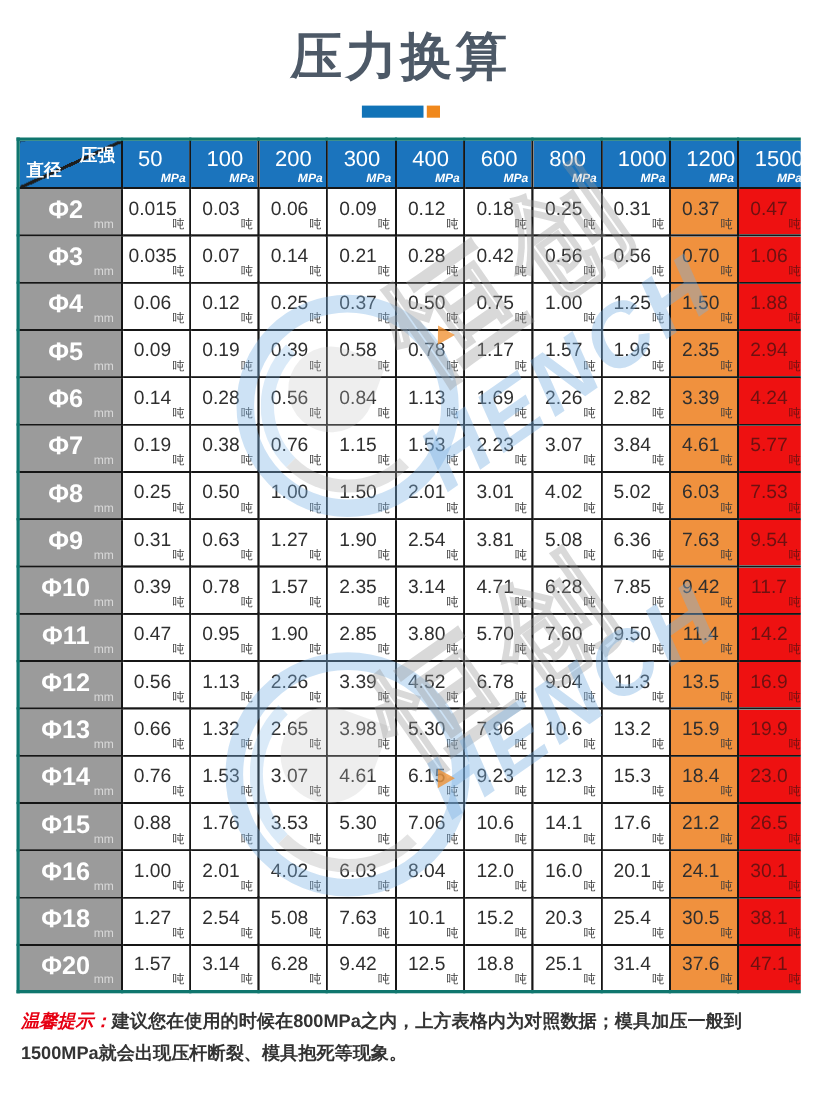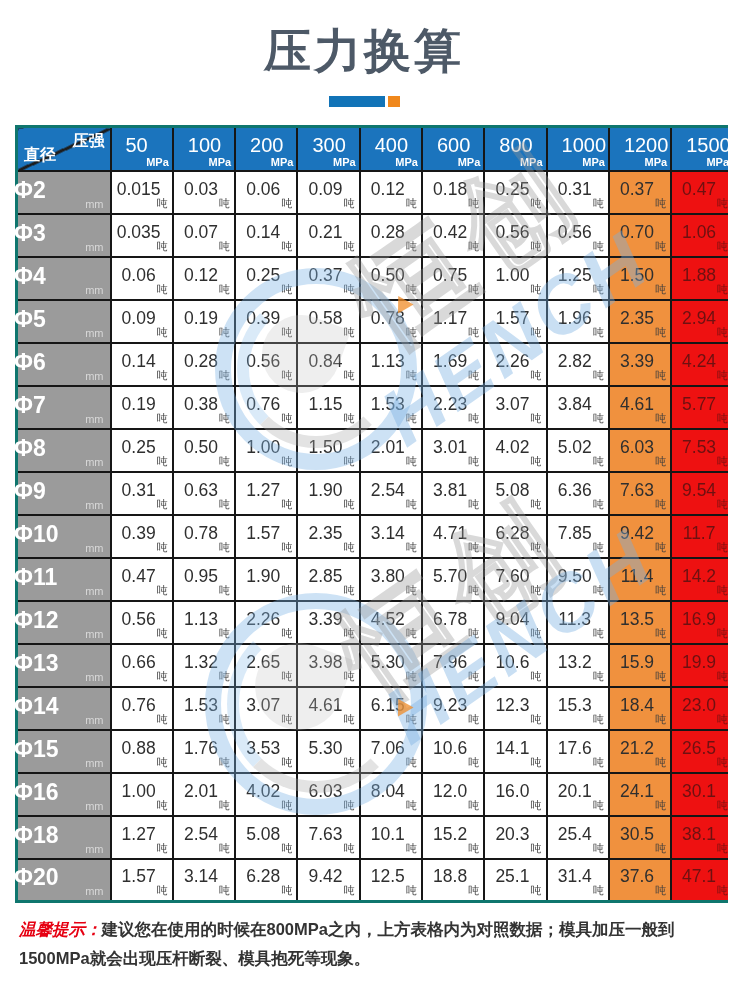--- a/index.html
+++ b/index.html
@@ -22,23 +22,23 @@
   thead th { background:var(--header-blue,#1b74bd); color:#fff; height:44px; }
   .corner { width:94px;
     background-image:linear-gradient(to bottom right,
       rgba(0,0,0,0) calc(50% - 1.5px), #1d1d1d calc(50% - 1.5px),
       #1d1d1d calc(50% + 1.5px), rgba(0,0,0,0) calc(50% + 1.5px));
     background-color:var(--header-blue,#1b74bd); }
   .c-top { position:absolute; top:3px;  right:5px; font-size:16px; font-weight:bold; }
   .c-bot { position:absolute; bottom:4px; left:6px; font-size:16px; font-weight:bold; }
   .colh  { text-align:left; vertical-align:top; }
   .colh .num { display:block; font-size:20px; font-weight:normal; padding:6px 0 0 14px; }
-  .colh .cu  { position:absolute; right:3px; bottom:2px; font-size:11px; font-weight:bold; }
+  .colh .cu  { position:absolute; right:3px; bottom:2px; font-size:11px; font-weight:bold;font-style:italic; }
   tbody td { height:43px; }
-  .rowh { background:var(--row-header-gray,#9b9b9b); color:#fff; text-align:left;margin-top:42px; }
+  .rowh { background:var(--row-header-gray,#9b9b9b); color:#fff; text-align:center;margin-top:42px; }
   .rowh .dia { font-size:23px; font-weight:bold; display:inline-block; transform:translate(-4px,-2px); }
   .rowh .ru  { position:absolute; right:6px; bottom:3px; font-size:11px; color:#d8d8d8; }
   .val { background:#fff; text-align:center; color:#2f2f2f; }
   .val .v  { font-size:17.5px; display:inline-block; transform:translate(-3px,-3px); }
   .val .tu { position:absolute; right:4px; bottom:2px; font-size:11px; color:#3c3c3c; }
   .val.warn   { background:var(--warn-orange,#f0913e); }
   .val.danger { background:var(--danger-red,#ee1111); color:#6e1111; }
   .val.danger .tu { color:#6e1111; }
 
   

